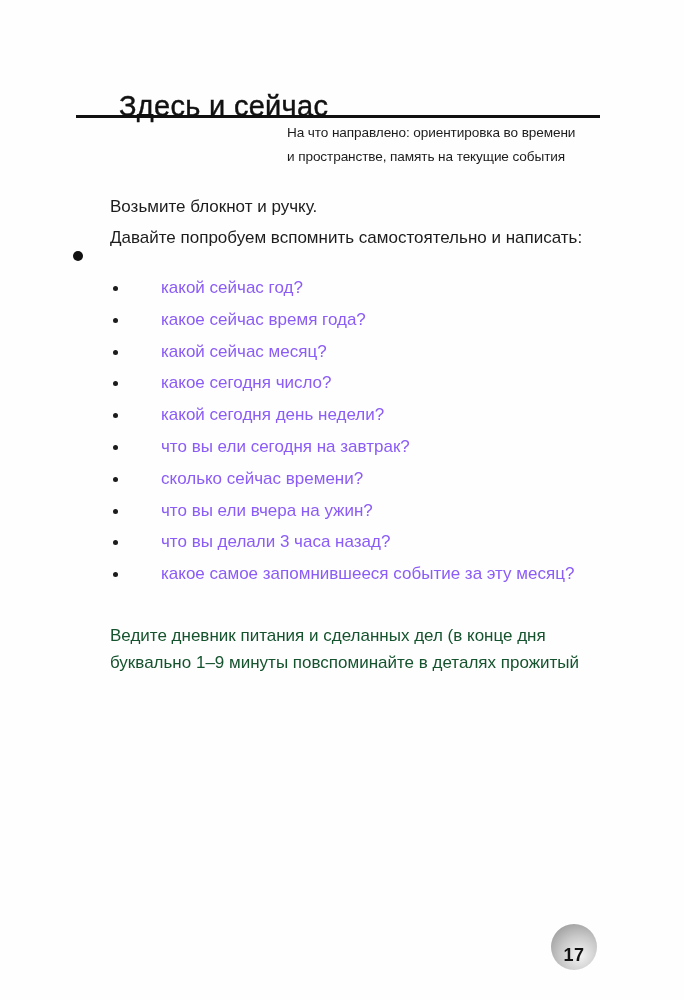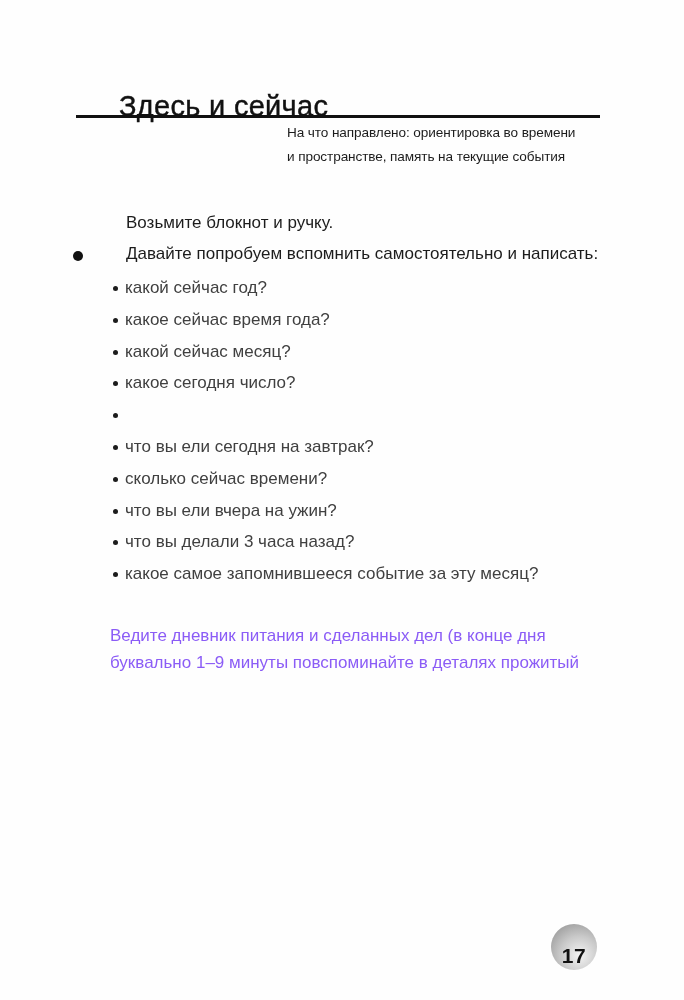--- a/index.html
+++ b/index.html
@@ -53,21 +53,21 @@
       letter-spacing: -0.1px;
     }
     .subtitle span { display: block; white-space: nowrap; }
     .para {
       position: absolute;
       left: 110px;
       font-size: 17px;
       line-height: 24px;
       color: #1c1c1c;
       white-space: nowrap;
-      margin: 16px;
+      margin: 0;
     }
     .intro { top: 195px; }
     .lead-bullet {
       position: absolute;
       left: 73px;
       top: 251px;
       width: 10px;
       height: 10px;
       border-radius: 50%;
       background: #111;
@@ -80,56 +80,57 @@
       margin: 0;
       padding: 0;
       list-style: none;
     }
     .questions li {
       font-size: 17px;
       line-height: 24px;
       height: 30.8px;
       padding-top: 1px;
       white-space: nowrap;
-      color: #404040;
+      color: #8b5cf6;
       display: flex;
       align-items: flex-start;
+      gap: 36px;
     }
     .q-dot {
       display: inline-block;
       width: 5px;
       height: 5px;
       border-radius: 50%;
       background: #1c1c1c;
       margin: 10px 7px 0 3px;
       flex: none;
     }
     .diary {
       position: absolute;
       left: 110px;
       top: 623px;
       font-size: 17px;
       line-height: 26.5px;
-      color: #8b5cf6;
+      color: #14532d;
     }
     .diary span { display: block; white-space: nowrap; }
     .page-badge {
       position: absolute;
       left: 551px;
       top: 924px;
       width: 46px;
       height: 46px;
       border-radius: 50%;
       background: radial-gradient(circle at 62% 68%, #f4f4f4 0%, #c9c9c9 45%, #8a8a8a 100%);
       display: flex;
       align-items: center;
       justify-content: center;
     }
     .page-number {
-      font-size: 21px;
+      font-size: 18px;
       font-weight: 700;
       color: #111;
       letter-spacing: 0.5px;
       margin-top: 17px;
     }
   </style>
 </head>
 <body>
 
 <div class="page">
@@ -159,20 +160,21 @@
     <li>
         <span class="q-dot"></span>
         <span>какой сейчас месяц?</span>
       </li>
     <li>
         <span class="q-dot"></span>
         <span>какое сегодня число?</span>
       </li>
     <li>
         <span class="q-dot"></span>
+        <span>какой сегодня день недели?</span>
       </li>
     <li>
         <span class="q-dot"></span>
         <span>что вы ели сегодня на завтрак?</span>
       </li>
     <li>
         <span class="q-dot"></span>
         <span>сколько сейчас времени?</span>
       </li>
     <li>

